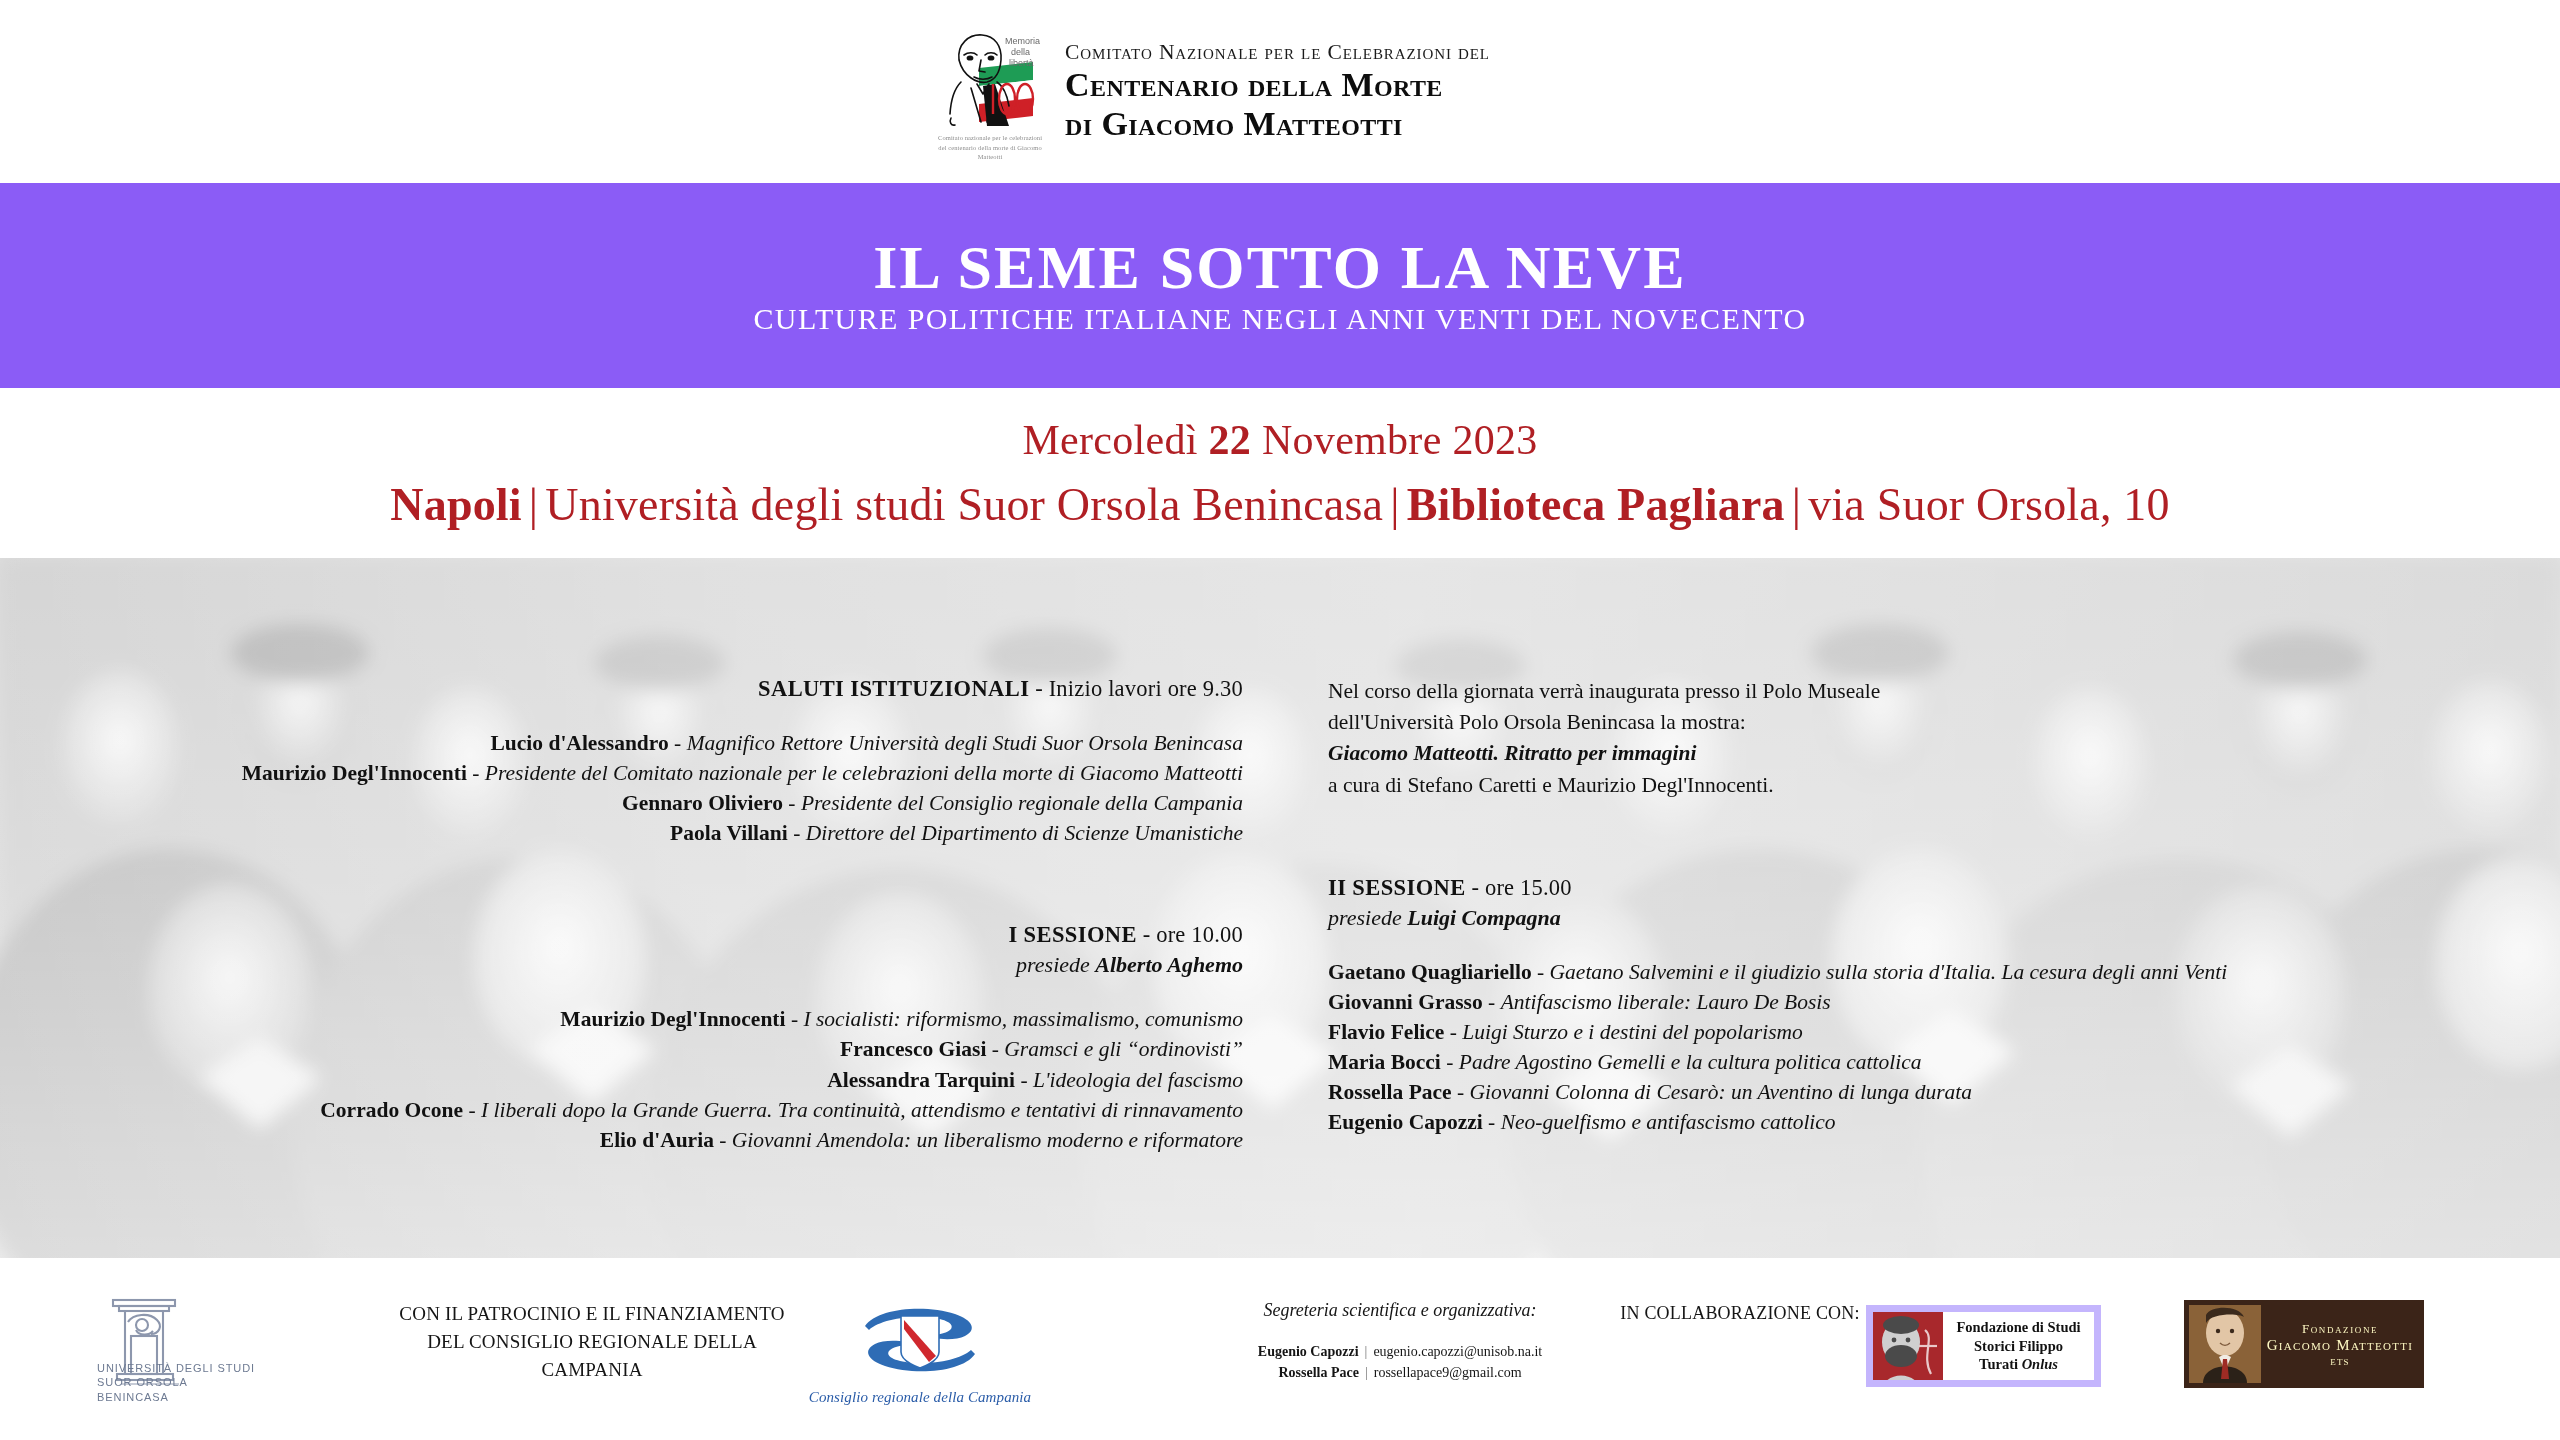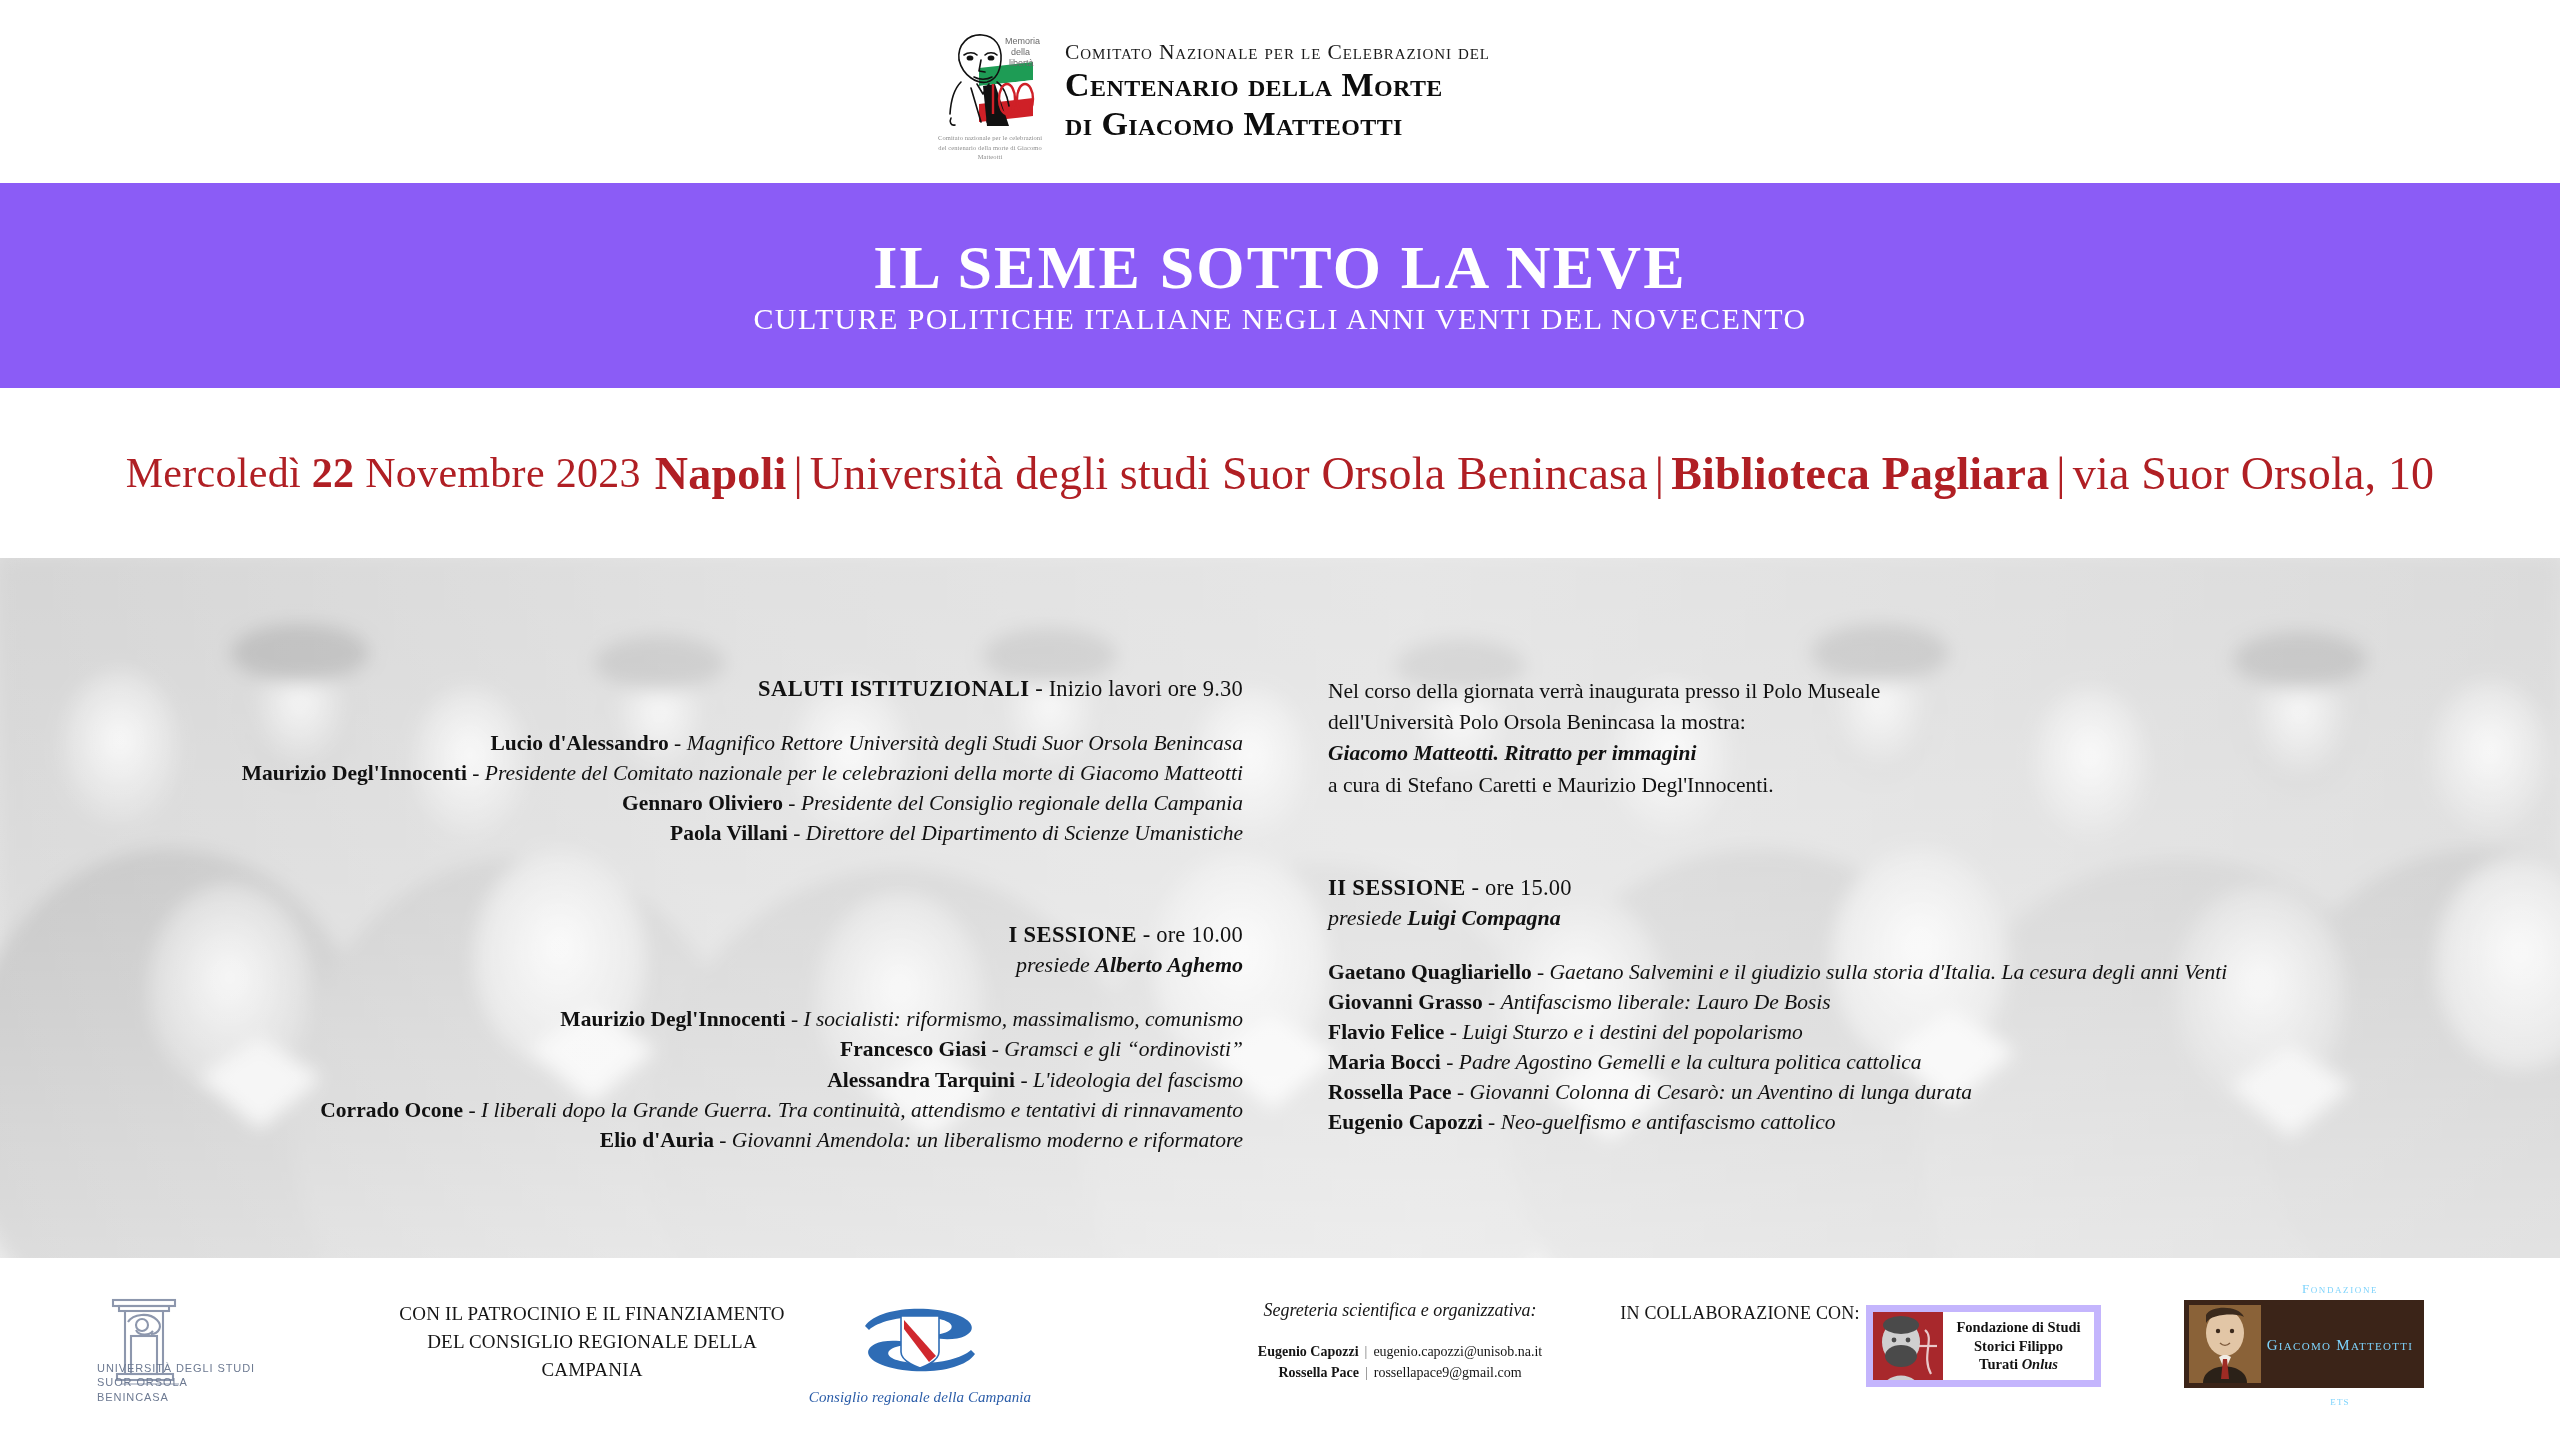--- a/index.html
+++ b/index.html
@@ -44,21 +44,21 @@
     line-height:1; white-space:nowrap;
   }
   .banner-sub {
     color:#fff; font-size:30px; font-weight:400; letter-spacing:1.4px;
     white-space:nowrap;
   }
 
   
   .datezone {
     position:absolute; left:0; top:388px; width:2560px; height:170px;
-    background:#fff; display:flex; flex-direction:row;
+    background:#fff; display:flex; flex-direction:column;
     align-items:center; justify-content:center; gap:14px;
   }
   .date-line { font-size:42px; color:#b01f24; letter-spacing:.3px; white-space:nowrap; }
   .date-line b { font-weight:700; }
   .venue-line { font-size:46px; color:#b01f24; letter-spacing:.2px; white-space:nowrap; }
   .venue-line b { font-weight:700; }
   .venue-line .sep { padding:0 7px; font-weight:400; }
 
   
   .photoband {
@@ -146,21 +146,21 @@
     line-height:1.30; text-align:center;
   }
   .tur-txt i { font-style:italic; }
   .foot-fgm {
     position:absolute; left:2184px; top:1300px; width:240px; height:88px;
     background:#3b2418; display:flex; align-items:stretch; padding:5px;
   }
   .fgm-img { width:72px; background:#7a5334; position:relative; overflow:hidden; }
   .fgm-txt {
     flex:1; display:flex; flex-direction:column; align-items:center;
-    justify-content:center; color:#7dd3fc; text-align:center;gap:40px;
+    justify-content:center; color:#fef9c3; text-align:center;
   }
   .fgm-l1 { font-size:13px; font-variant:small-caps; letter-spacing:1.6px; }
   .fgm-l2 { font-size:15px; font-variant:small-caps; letter-spacing:1.3px; }
   .fgm-l3 { font-size:9px; font-variant:small-caps; letter-spacing:1.2px; margin-top:3px; }
 </style>
 </head>
 <body>
 
 <div class="poster">
 

